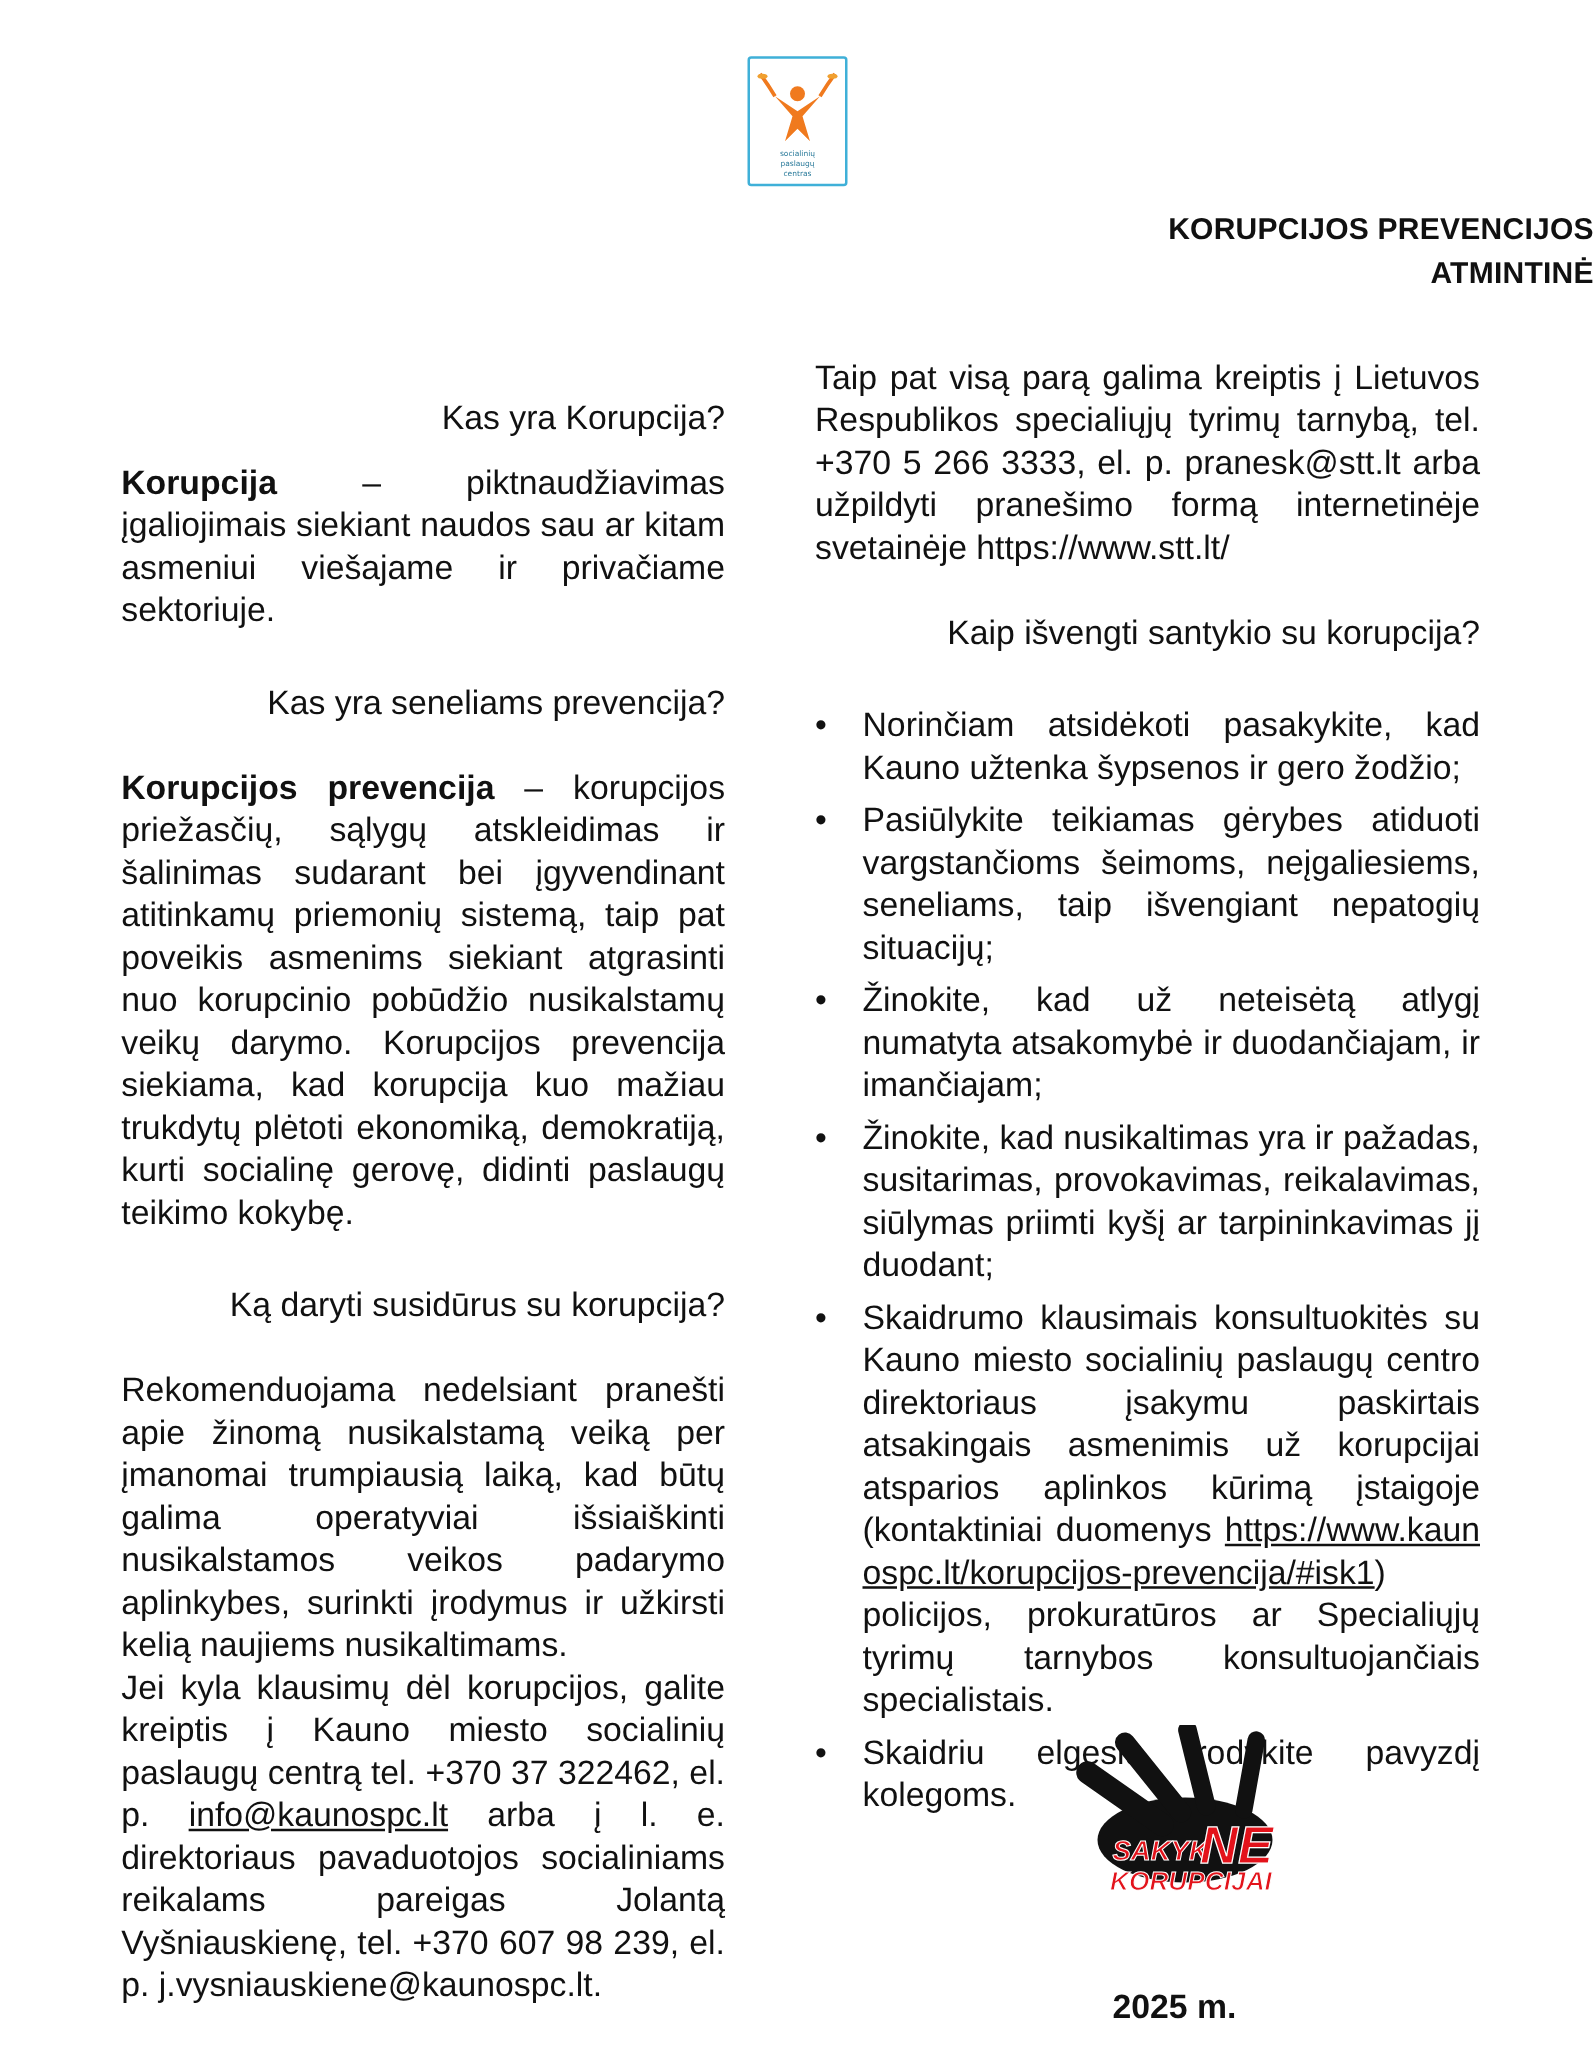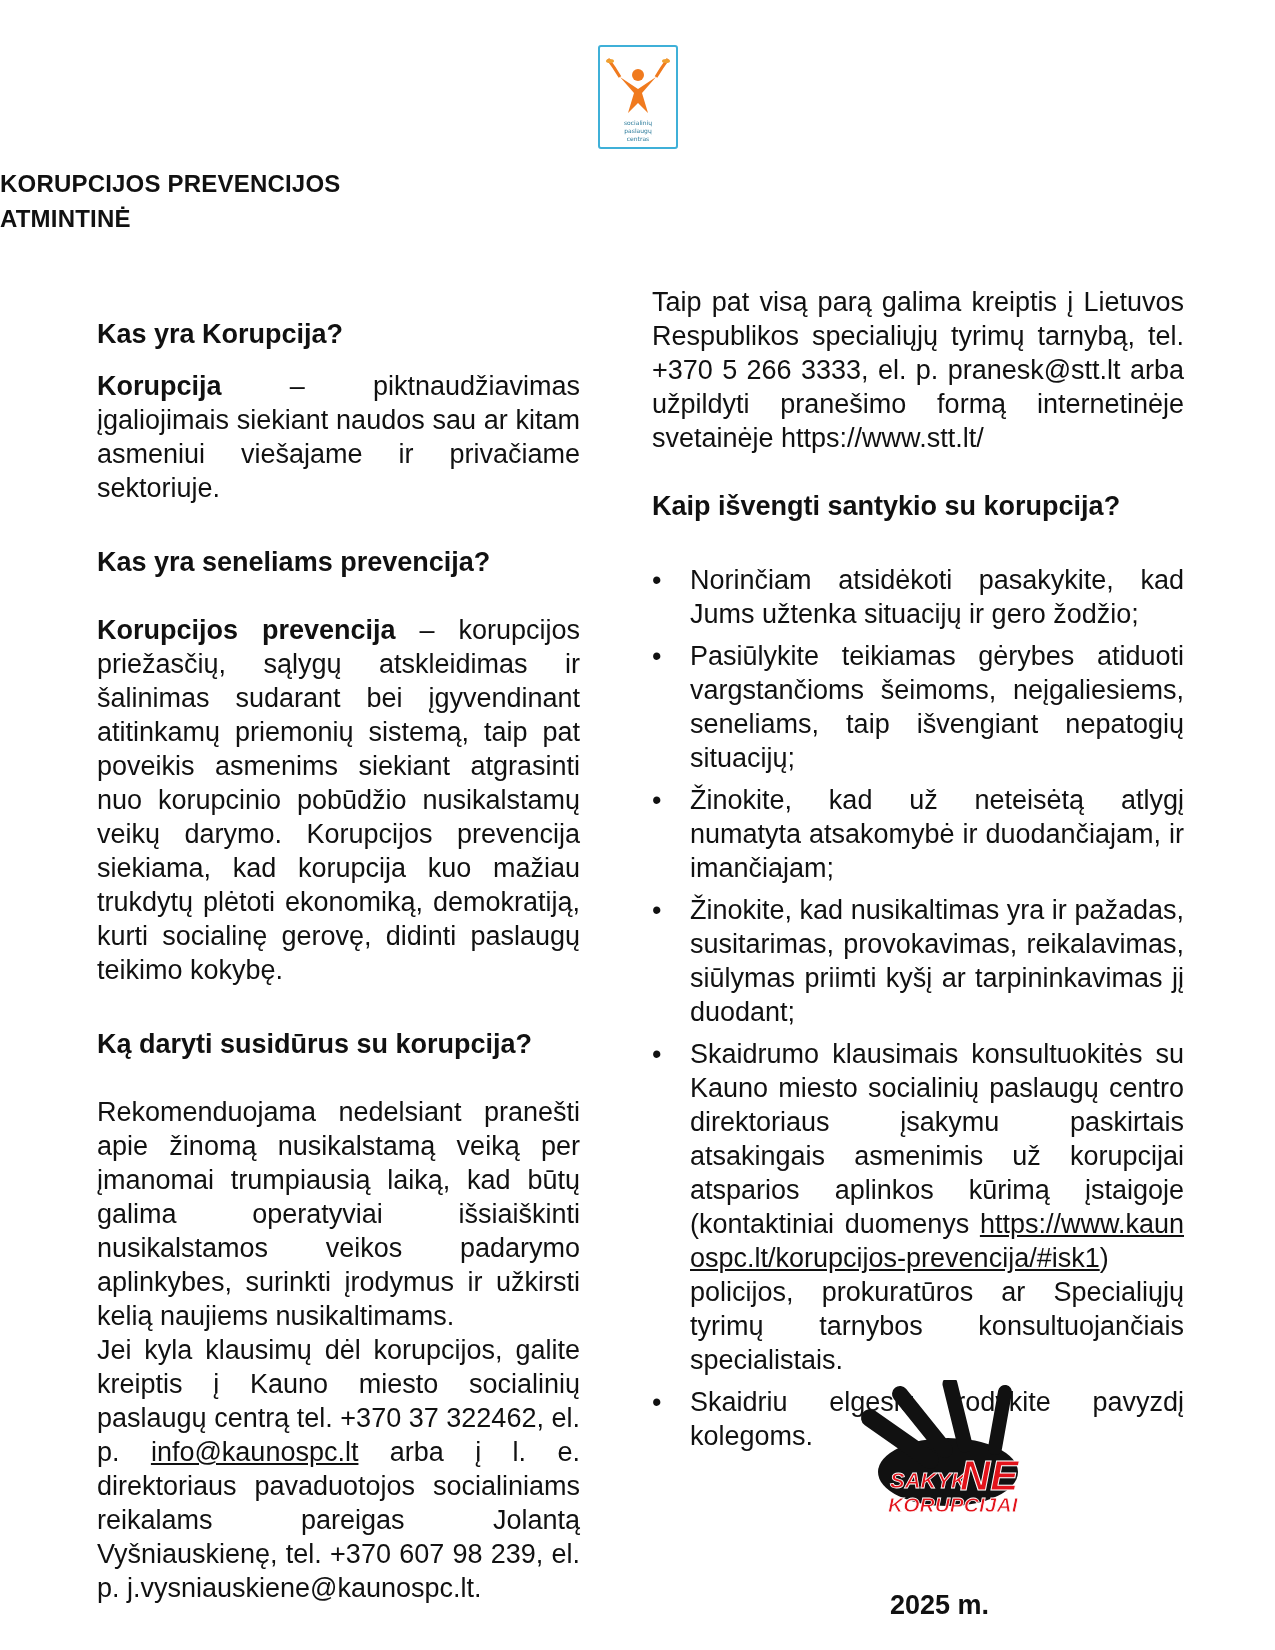--- a/index.html
+++ b/index.html
@@ -1,27 +1,27 @@
 <!DOCTYPE html>
 <html><head>
 <meta charset="utf-8">
 <style>
   html, body { margin: 0; padding: 0; background: #ffffff; }
   body { width: 1275px; height: 1650px; position: relative; overflow: hidden;
          font-family: "Liberation Sans", "DejaVu Sans", sans-serif; color: #111; }
   .logo { position: absolute; left: 598px; top: 45px; width: 80px; height: 104px;
           border: 2px solid #3fb0d8; border-radius: 3px; background: #fff; box-sizing: border-box; }
   .logo svg { display: block; }
-  .title { position: absolute; left: 0; width: 100%; top: 166px; text-align: left;
+  .title { position: absolute; left: 0; width: 100%; top: 166px; text-align: right;
            font-weight: bold; font-size: 24px; line-height: 35px; letter-spacing: 0.2px; }
   .col { position: absolute; font-size: 27px; line-height: 34px; }
   .col-left { left: 97px; top: 317px; width: 483px; }
   .col-right { left: 652px; top: 285px; width: 532px; }
   p { margin: 0; text-align: justify; }
-  .h { text-align: left; font-weight: bold; margin: 0; }
+  .h { text-align: right; font-weight: normal; margin: 0; }
   .b { font-weight: bold; }
   .u { text-decoration: underline; }
   .gap-s { height: 18px; }
   .gap-m { height: 34px; }
   .gap-l { height: 40px; }
   ul { list-style: none; margin: 0; padding: 0; }
   li { position: relative; padding-left: 38px; margin-bottom: 4px; text-align: justify; }
   li::before { content: "•"; position: absolute; left: 0; top: 0; }
   li.sp { margin-bottom: 8px; }
   .hand { position: absolute; left: 830px; top: 1380px; width: 220px; height: 140px; }
@@ -63,21 +63,21 @@
   <p>Rekomenduojama nedelsiant pranešti apie žinomą nusikalstamą veiką per įmanomai trumpiausią laiką, kad būtų galima operatyviai išsiaiškinti nusikalstamos veikos padarymo aplinkybes, surinkti įrodymus ir užkirsti kelią naujiems nusikaltimams.</p>
   <p><span>Jei kyla klausimų dėl korupcijos, galite kreiptis į Kauno miesto socialinių paslaugų centrą tel. +370 37 322462, el. p. </span><span class="u">info@kaunospc.lt</span><span> arba į l. e. direktoriaus pavaduotojos socialiniams reikalams pareigas Jolantą Vyšniauskienę, tel. +370 607 98 239, el. p. j.vysniauskiene@kaunospc.lt.</span></p>
 </div>
 
 <div class="col col-right">
   <p>Taip pat visą parą galima kreiptis į Lietuvos Respublikos specialiųjų tyrimų tarnybą, tel. +370 5 266 3333, el. p. pranesk@stt.lt arba užpildyti pranešimo formą internetinėje svetainėje https://www.stt.lt/</p>
   <div class="gap-m"></div>
   <p class="h">Kaip išvengti santykio su korupcija?</p>
   <div class="gap-l"></div>
   <ul>
-    <li class="sp">Norinčiam atsidėkoti pasakykite, kad Jums užtenka situacijų ir gero žodžio;</li>
+    <li class="sp">Norinčiam atsidėkoti pasakykite, kad Kauno užtenka šypsenos ir gero žodžio;</li>
     <li class="sp">Pasiūlykite teikiamas gėrybes atiduoti vargstančioms šeimoms, neįgaliesiems, seneliams, taip išvengiant nepatogių situacijų;</li>
     <li class="sp">Žinokite, kad už neteisėtą atlygį numatyta atsakomybė ir duodančiajam, ir imančiajam;</li>
     <li class="sp">Žinokite, kad nusikaltimas yra ir pažadas, susitarimas, provokavimas, reikalavimas, siūlymas priimti kyšį ar tarpininkavimas jį duodant;</li>
     <li class="sp"><span>Skaidrumo klausimais konsultuokitės su Kauno miesto socialinių paslaugų centro direktoriaus įsakymu paskirtais atsakingais asmenimis už korupcijai atsparios aplinkos kūrimą įstaigoje (kontaktiniai duomenys </span><span class="u" style="word-break: break-all;">https://www.kaunospc.lt/korupcijos-prevencija/#isk1</span><span>) policijos, prokuratūros ar Specialiųjų tyrimų tarnybos konsultuojančiais specialistais.</span></li>
     <li>Skaidriu elgesiu rodykite pavyzdį kolegoms.</li>
   </ul>
 </div>
 
 <div class="hand">
   <svg width="220" height="140" viewBox="0 0 220 140">

